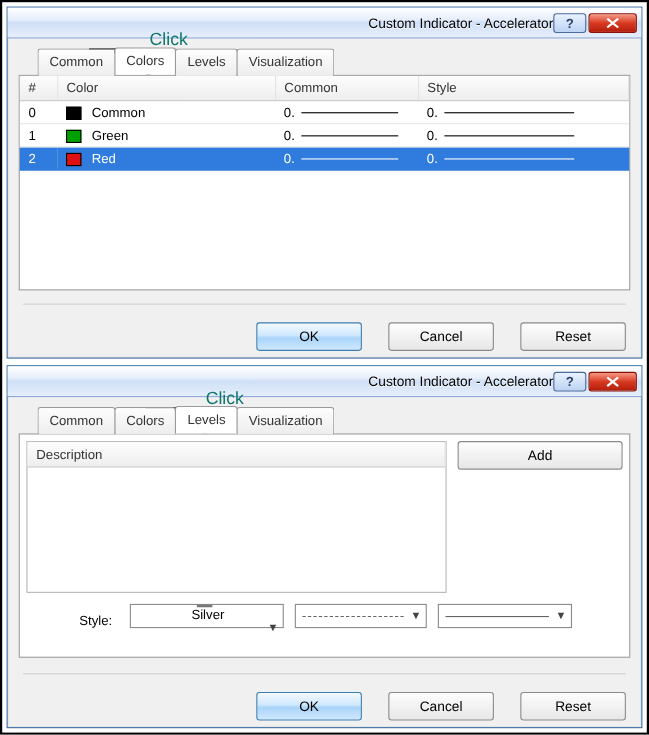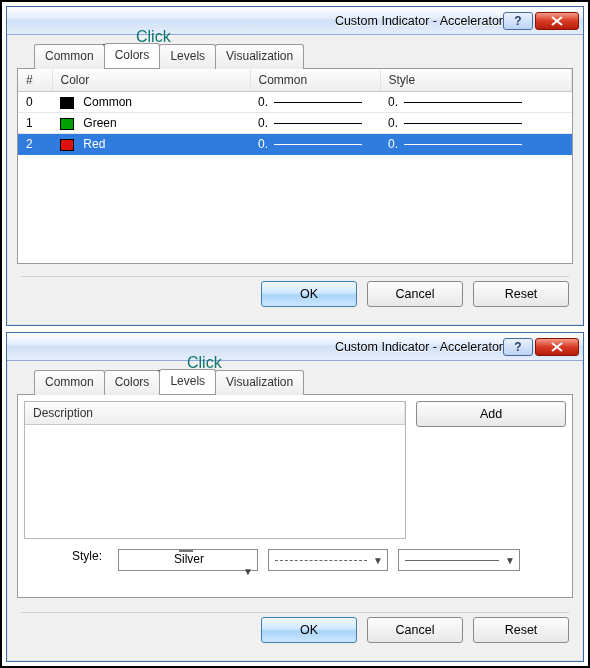--- a/index.html
+++ b/index.html
@@ -168,21 +168,21 @@
     font-size:12.5px;
   }
   .btn.disabled { color:#9a9a9a; }
   .btn.primary {
     border:1px solid #3c7fb1;
     background: linear-gradient(#f4faff,#cfe8ff 45%,#a9d4f8 55%,#cfe8ff);
   }
 
   
   .stylerow {
-    display:flex; align-items:flex-start;
+    display:flex; align-items:flex-end;
     gap:10px;
     padding: 4px 6px 8px 6px;
   }
   .stylerow .lbl { width:84px; text-align:right; padding-right:6px; }
   .combo {
     height:22px;
     border:1px solid #8a8a8a;
     background:#fff;
     display:flex; align-items:center;
     padding:0 4px 0 6px;
@@ -194,22 +194,22 @@
   }
   .combo.silver { width:140px;flex-direction:column; }
   .combo.dash  { width:120px; }
   .combo.solid { width:122px; }
   .silver-sw { width:14px;height:12px;border:1px solid #777;background:#c6c6c6;margin-right:6px;}
   .dashline{height:0;border-top:1px dashed #666;flex:1;margin-right:6px;}
   .solidline{height:0;border-top:1px solid #666;flex:1;margin-right:6px;}
 
   
   .btnrow {
-    position:absolute; bottom:18px; right:14px; left:14px;
-    display:flex; justify-content:center; gap:10px;
+    position:absolute; bottom:6px; right:14px; left:14px;
+    display:flex; justify-content:center; gap:24px;
   }
   .btnrow .btn { width:96px; }
   .btnrow .spacer { flex:1; }
   .sep {
     position:absolute; left:14px; right:14px;
     height:0; border-top:1px solid #d0d0d0;
     bottom: 48px;
   }
 
   

